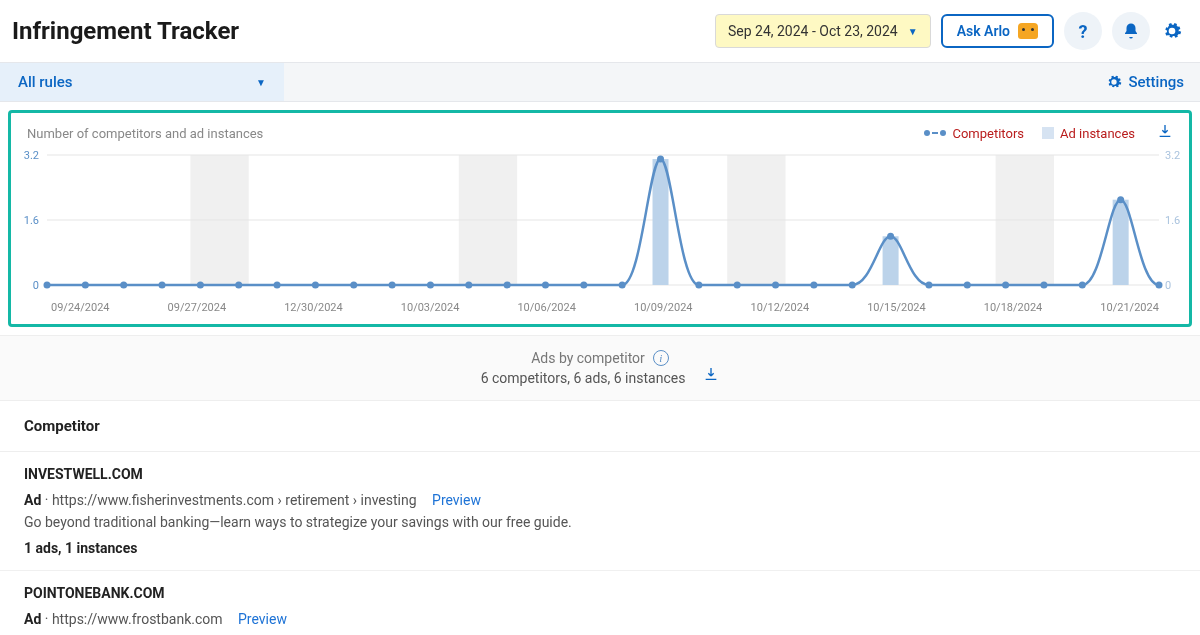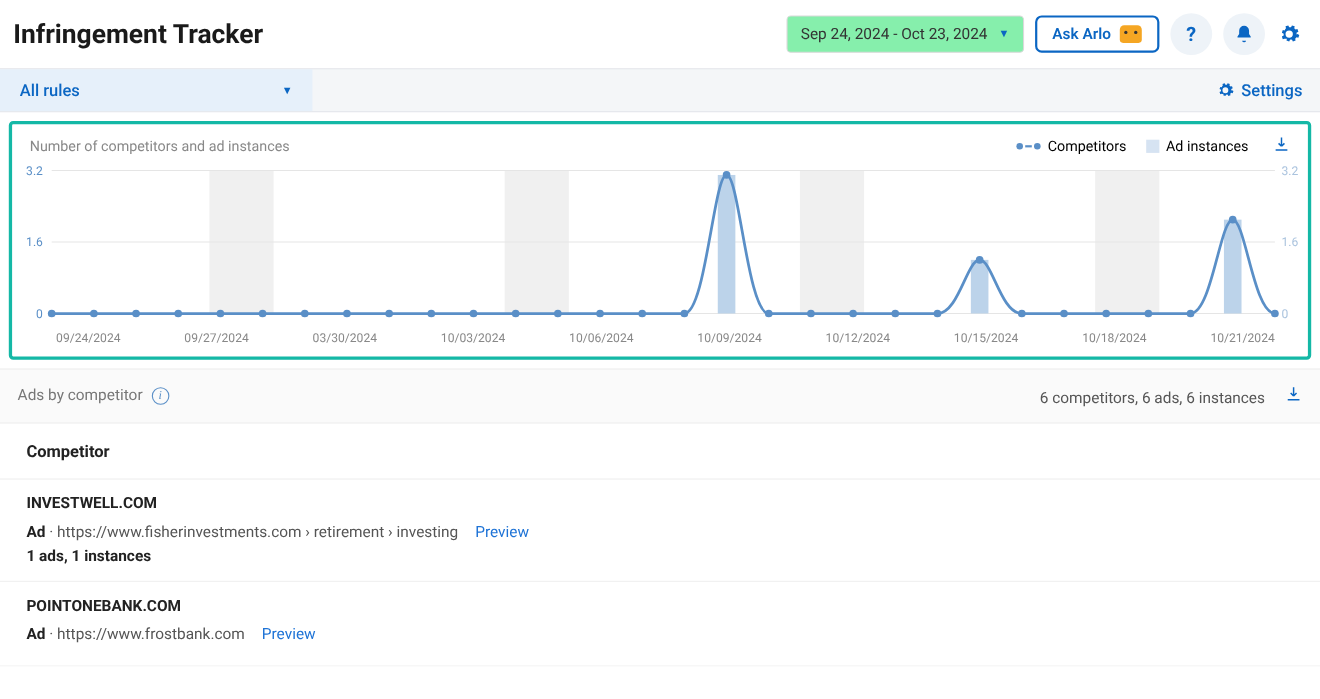--- a/index.html
+++ b/index.html
@@ -1,41 +1,41 @@
 <!DOCTYPE html>
 <html><head>
 <meta charset="utf-8">
 <style>
 * { box-sizing: border-box; margin: 0; padding: 0; }
 body { font-family: -apple-system, BlinkMacSystemFont, "Segoe UI", Roboto, Arial, sans-serif; background: #fff; color: #222; width: 1200px; }
 .header { display: flex; align-items: center; justify-content: space-between; padding: 12px 16px 12px 12px; gap: 23px; }
 .title { font-size: 24px; font-weight: 700; color: #1a1a1a; }
 .header-right { display: flex; align-items: center; gap: 10px; }
-.date-picker { border: 1px solid #d9d9d9; border-radius: 4px; padding: 8px 12px; font-size: 14px; color: #333; display: flex; align-items: center; gap: 10px; cursor: pointer; background: #86efac; }
+.date-picker { border: 1px solid #d9d9d9; border-radius: 4px; padding: 8px 12px; font-size: 14px; color: #333; display: flex; align-items: center; gap: 10px; cursor: pointer; background: #fef9c3; }
 .ask-arlo { border: 2px solid #0b66c3; border-radius: 6px; padding: 7px 14px; font-size: 14px; font-weight: 600; color: #0b66c3; display: flex; align-items: center; gap: 8px; cursor: pointer; background: #fff; }
 .arlo-face { width: 20px; height: 16px; background: #f5a623; border-radius: 4px 4px 3px 3px; position: relative; }
 .arlo-face::before, .arlo-face::after { content: ""; position: absolute; width: 3px; height: 3px; background: #333; border-radius: 50%; top: 5px; }
 .arlo-face::before { left: 4px; }
 .arlo-face::after { right: 4px; }
 .icon-btn { width: 38px; height: 38px; border-radius: 50%; background: #eef3f8; display: flex; align-items: center; justify-content: center; cursor: pointer; color: #0b66c3; font-size: 18px; font-weight: 700; }
 .toolbar { display: flex; align-items: center; justify-content: space-between; background: #f4f6f8; border-top: 1px solid #e5e7eb; border-bottom: 1px solid #e5e7eb; }
 .rules-dd { background: #e6f0fa; padding: 10px 18px; width: 284px; display: flex; align-items: center; justify-content: space-between; color: #0b66c3; font-size: 15px; font-weight: 500; cursor: pointer; }
 .settings-link { display: flex; align-items: center; gap: 6px; color: #0b66c3; font-size: 15px; font-weight: 500; padding: 0 16px; cursor: pointer; }
 .chart-card { margin: 8px; border: 3px solid #14b8a6; border-radius: 4px; padding-bottom: 10px; }
 .chart-head { display: flex; justify-content: space-between; align-items: center; padding: 10px 16px 6px; font-size: 13px; color: #888; }
-.legend { display: flex; gap: 18px; align-items: center; font-size: 13px; color: #000000; }
+.legend { display: flex; gap: 18px; align-items: center; font-size: 13px; color: #b91c1c; }
 .legend-item { display: flex; align-items: center; gap: 6px; }
 .lg-line { display: flex; align-items: center; gap: 2px; }
 .lg-dot { width: 6px; height: 6px; background: #5a8fc7; border-radius: 50%; }
 .lg-seg { width: 6px; height: 2px; background: #5a8fc7; }
 .lg-bar { width: 12px; height: 12px; background: #d6e3f2; }
 .dl-icon { color: #0b66c3; cursor: pointer; font-size: 16px; margin-left: 4px; }
 svg.chart { display: block; }
 .xaxis { display: flex; justify-content: space-between; padding: 2px 30px 0 40px; font-size: 11px; color: #888; }
-.summary-bar { display: flex; justify-content: space-between; align-items: center; padding: 14px 16px; font-size: 14px; color: #777; background: #fafafa; border-top: 1px solid #eee; border-bottom: 1px solid #eee; }
+.summary-bar { display: flex; justify-content: space-between; align-items: center; padding: 14px 16px; font-size: 14px; color: #777; background: #fafafa; border-top: 1px solid #eee; border-bottom: 1px solid #eee; flex-direction: column; }
 .summary-left { display: flex; align-items: center; gap: 8px; }
 .info-circ { width: 16px; height: 16px; border-radius: 50%; border: 1.5px solid #5a8fc7; color: #5a8fc7; font-size: 11px; display: flex; align-items: center; justify-content: center; font-style: italic; font-family: serif; }
 .summary-right { display: flex; align-items: flex-end; gap: 14px; color: #555; }
 .col-header { padding: 16px 24px; font-size: 15px; font-weight: 700; border-bottom: 1px solid #eee; }
 .competitor-block { padding: 14px 24px 14px; border-bottom: 1px solid #f0f0f0; }
 .comp-name { font-size: 14px; font-weight: 700; text-transform: uppercase; margin-bottom: 10px; }
 .ad-line { font-size: 14px; color: #555; margin-bottom: 6px; }
 .ad-line b { color: #222; font-weight: 700; }
 .preview-link { color: #1e73d6; margin-left: 12px; font-size: 14px; cursor: pointer; }
 .ad-title { font-size: 17px; font-weight: 700; color: #1a1a1a; margin-bottom: 4px; }
@@ -153,21 +153,21 @@
       <circle cx="956.2758620689655" cy="136" r="3.5" fill="#5a8fc7"></circle>
       <circle cx="994.6206896551723" cy="136" r="3.5" fill="#5a8fc7"></circle>
       <circle cx="1032.9655172413793" cy="136" r="3.5" fill="#5a8fc7"></circle>
       <circle cx="1071.3103448275863" cy="136" r="3.5" fill="#5a8fc7"></circle>
       <circle cx="1109.6551724137933" cy="50.6875" r="3.5" fill="#5a8fc7"></circle>
       <circle cx="1148" cy="136" r="3.5" fill="#5a8fc7"></circle>
     </svg>
   <div class="xaxis" id="xaxis">
       <span>09/24/2024</span>
       <span>09/27/2024</span>
-      <span>03/30/2024</span>
+      <span>12/30/2024</span>
       <span>10/03/2024</span>
       <span>10/06/2024</span>
       <span>10/09/2024</span>
       <span>10/12/2024</span>
       <span>10/15/2024</span>
       <span>10/18/2024</span>
       <span>10/21/2024</span>
     </div>
 </div>
 
@@ -187,20 +187,21 @@
 </div>
 
 <div class="col-header">Competitor</div>
 <div id="competitor-rows">
     <div class="competitor-block">
     <div class="comp-name">INVESTWELL.COM</div>
     <div class="ad-line">
       <b>Ad</b> · <span>https://www.fisherinvestments.com › retirement › investing</span>
       <span class="preview-link">Preview</span>
     </div>
+    <div class="ad-desc">Go beyond traditional banking—learn ways to strategize your savings with our free guide.</div>
     <div class="ad-count">1 ads, 1 instances</div>
   </div>
     <div class="competitor-block">
     <div class="comp-name">POINTONEBANK.COM</div>
     <div class="ad-line">
       <b>Ad</b> · <span>https://www.frostbank.com</span>
       <span class="preview-link">Preview</span>
     </div>
 
   </div>

